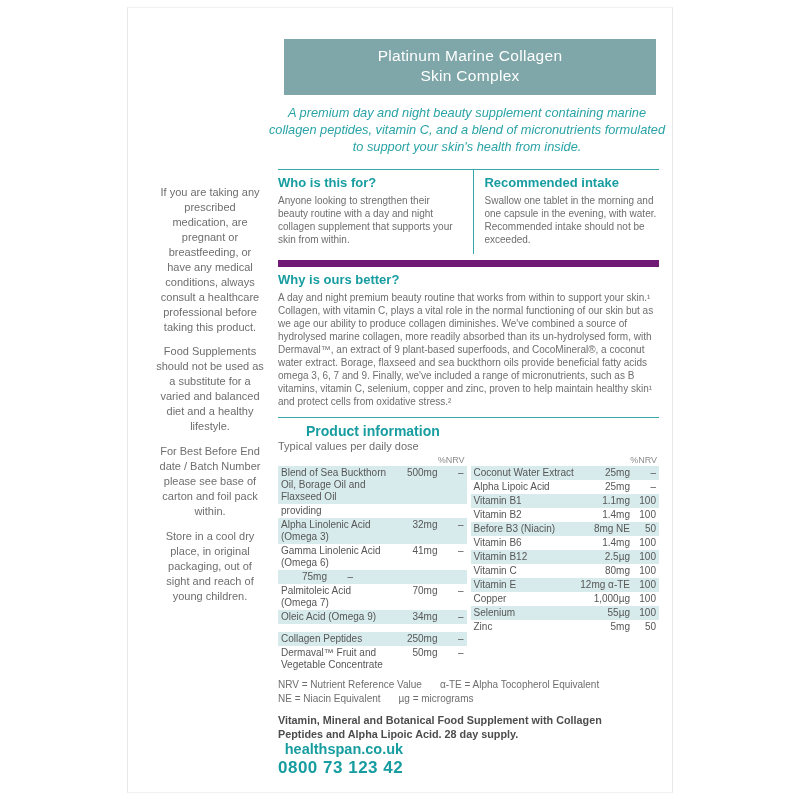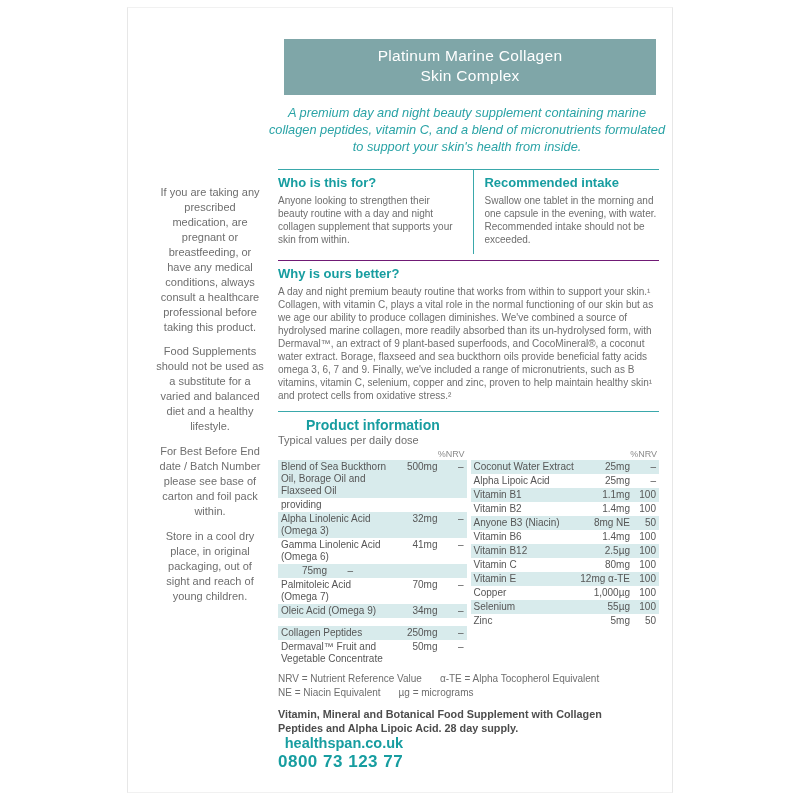--- a/index.html
+++ b/index.html
@@ -71,21 +71,21 @@
     font-weight: bold;
     margin: 0 0 4px;
   }
   .body-text {
     color: #6e6e6e;
     font-size: 10px;
     line-height: 1.3;
     margin: 0;
   }
   .why-section {
-    border-top: 1px solid #701a75;
+    border-top: 7px solid #701a75;
     margin-top: 6px;
     padding-top: 5px;
   }
   .product-section {
     border-top: 1px solid #3aa8ab;
     margin-top: 9px;
     padding-top: 5px;
   }
   .product-heading {
     color: #179da0;
@@ -247,21 +247,21 @@
                   <span class="tname">Vitamin B1</span>
                   <span class="tval">1.1mg</span>
                   <span class="tnrv">100</span>
                 </div>
                 <div class="trow">
                   <span class="tname">Vitamin B2</span>
                   <span class="tval">1.4mg</span>
                   <span class="tnrv">100</span>
                 </div>
                 <div class="trow hl">
-                  <span class="tname">Anyone B3 (Niacin)</span>
+                  <span class="tname">Before B3 (Niacin)</span>
                   <span class="tval">8mg NE</span>
                   <span class="tnrv">50</span>
                 </div>
                 <div class="trow">
                   <span class="tname">Vitamin B6</span>
                   <span class="tval">1.4mg</span>
                   <span class="tnrv">100</span>
                 </div>
                 <div class="trow hl">
                   <span class="tname">Vitamin B12</span>
@@ -299,21 +299,21 @@
 
         <div class="notes" id="notes">
             <div class="note-line"><span class="note-part">NRV = Nutrient Reference Value</span><span class="note-part">α-TE = Alpha Tocopherol Equivalent</span></div>
             <div class="note-line"><span class="note-part">NE = Niacin Equivalent</span><span class="note-part">µg = micrograms</span></div>
           </div>
 
         <div class="bottom-info">
           <div class="statement">Vitamin, Mineral and Botanical Food Supplement with Collagen Peptides and Alpha Lipoic Acid. 28 day supply.</div>
           <div class="contact">
             <div class="website">healthspan.co.uk</div>
-            <div class="phone">0800 73 123 77</div>
+            <div class="phone">0800 73 123 42</div>
           </div>
         </div>
 
       </div>
 
     </div>
   </div>
 
 </div>
 

